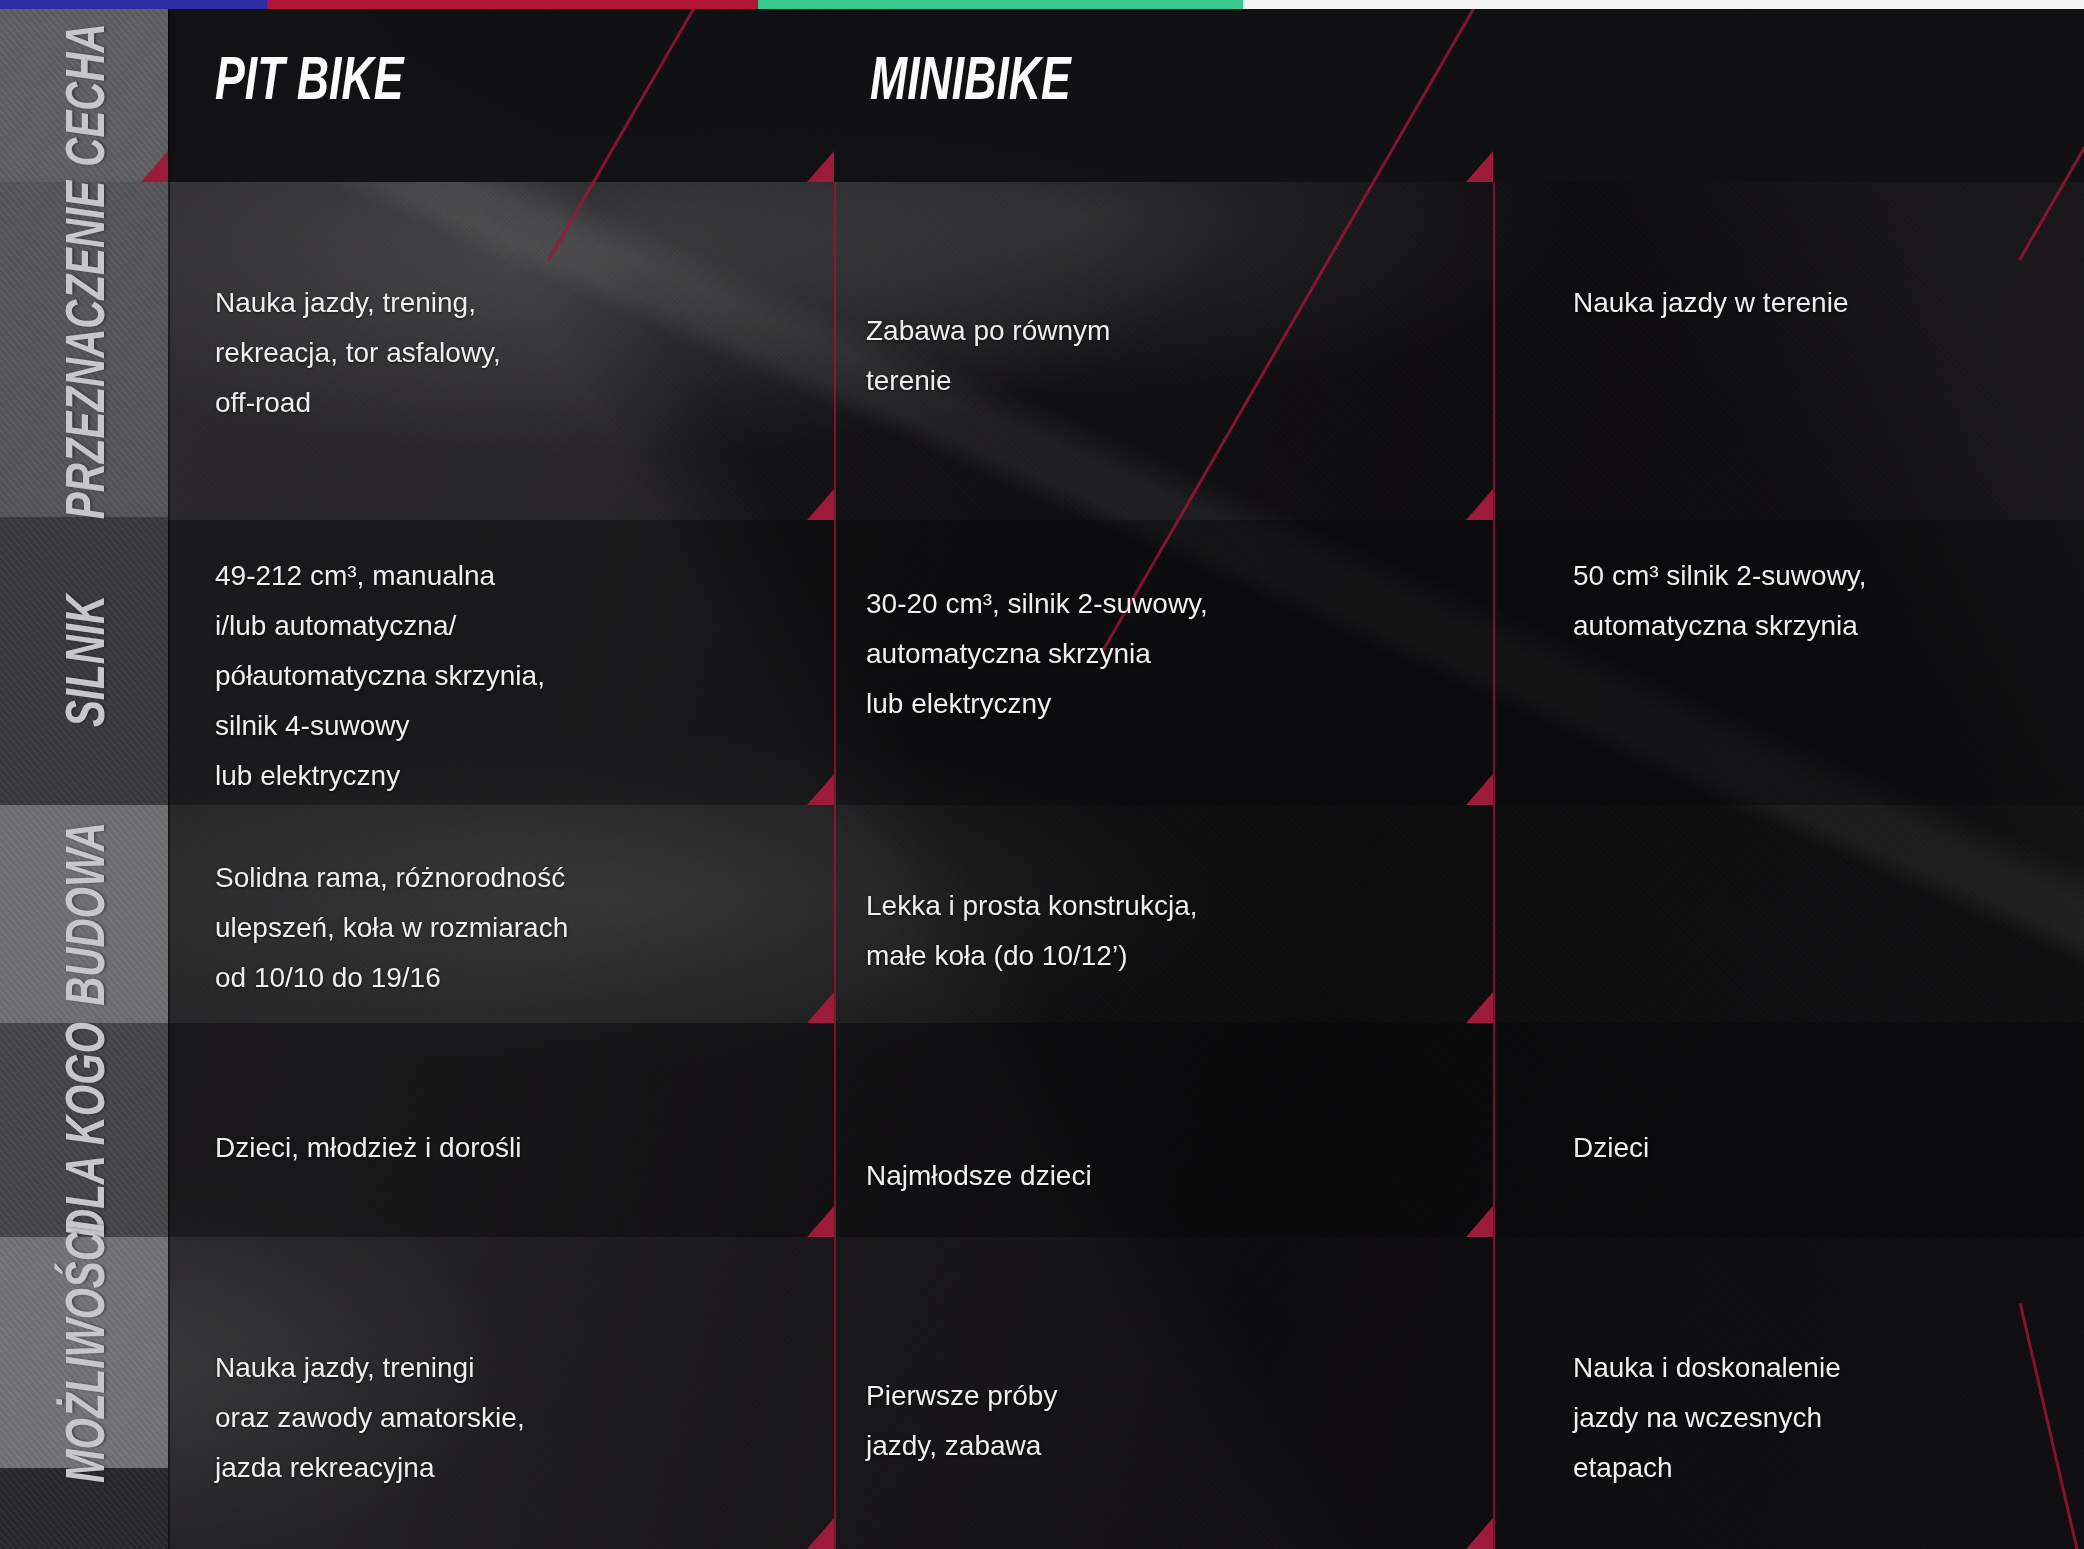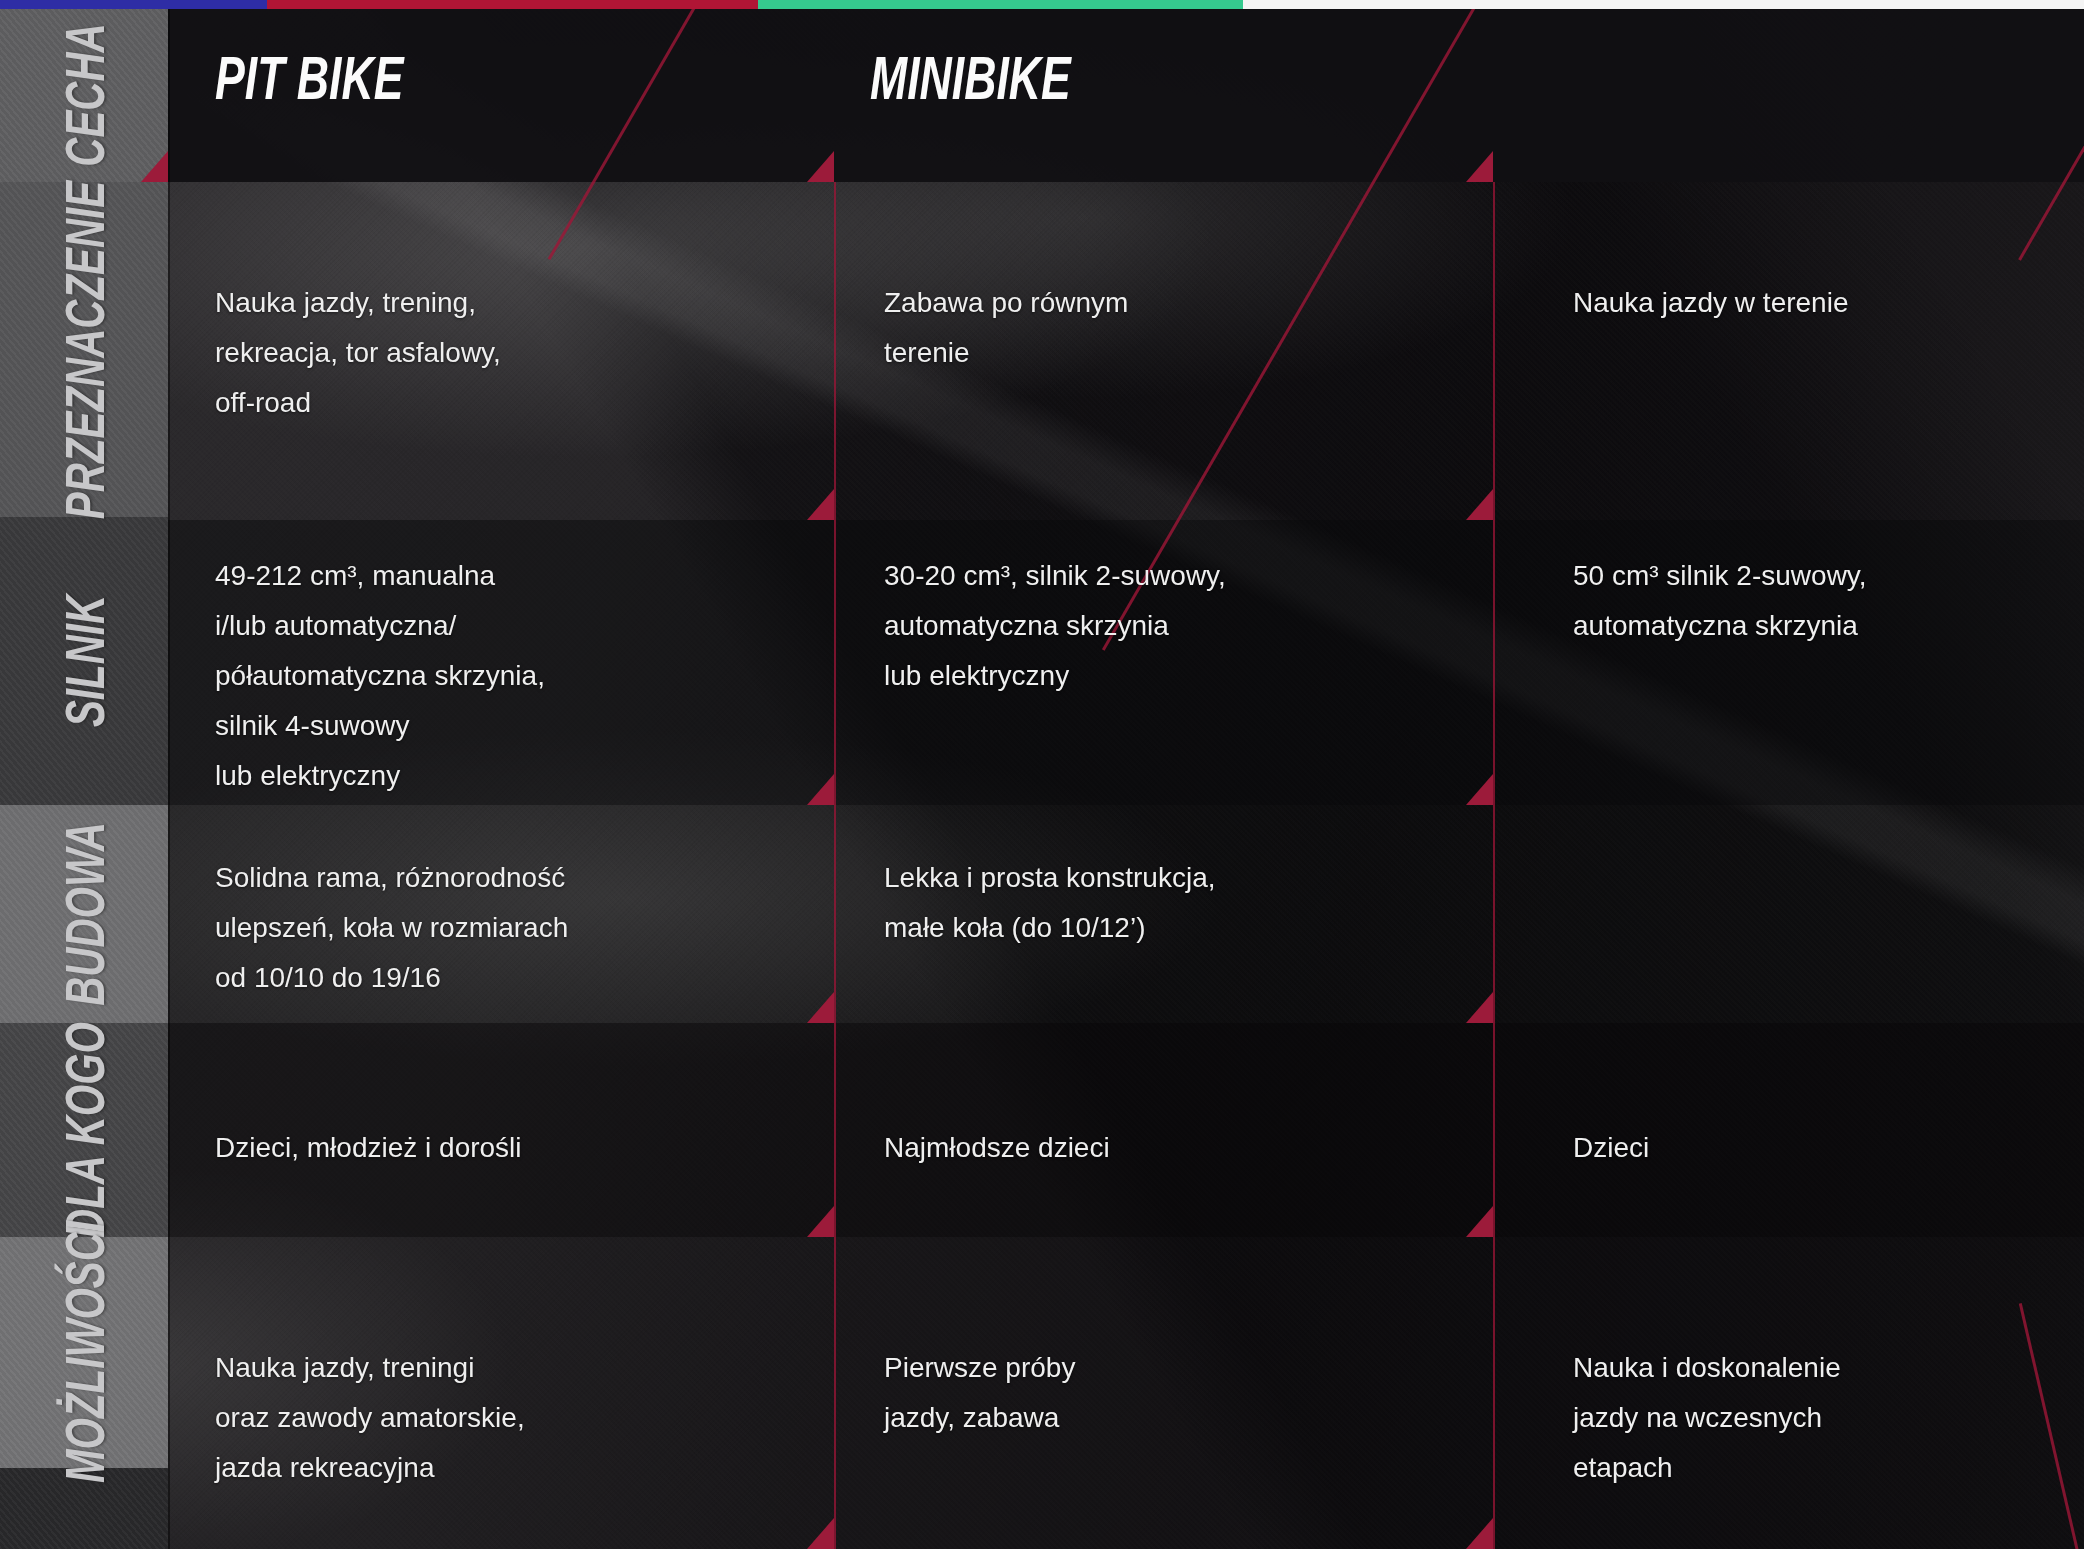--- a/index.html
+++ b/index.html
@@ -64,21 +64,21 @@
   .tri{position:absolute;width:27px;height:31px;background:#9c1b3a;z-index:14;
     clip-path:polygon(100% 0,100% 100%,0 100%);}
   .diag{position:absolute;width:3px;background:rgba(158,22,55,0.8);z-index:6;}
   .dg-a{left:625px;top:-30px;height:310px;transform:rotate(30deg);}
   .dg-b{left:1288px;top:-45px;height:745px;transform:rotate(30deg);}
   .dg-c{left:2093px;top:-20px;height:300px;transform:rotate(30deg);}
   .dg-d{left:2048px;top:1300px;height:260px;transform:rotate(-13deg);}
   
   .cell{position:absolute;z-index:20;color:#efefef;font-size:28px;line-height:50px;
     white-space:pre-line;text-shadow:0 1px 3px rgba(0,0,0,0.6);}
-  .c1{left:215px;width:605px;} .c2{left:884px;width:610px;} .c3{left:1573px;width:545px;}
+  .c1{left:215px;width:605px;} .c2{left:866px;width:610px;margin-top:28px;} .c3{left:1573px;width:545px;}
   .rt1{top:278px;} .rt2{top:551px;} .rt3{top:853px;} .rt4{top:1123px;} .rt5{top:1343px;}
 </style>
 </head>
 <body>
 
 <div class="stage">
   <div class="noise"></div>
 
   <div class="rowband band-header"></div>
   <div class="rowband band-r1"></div>

